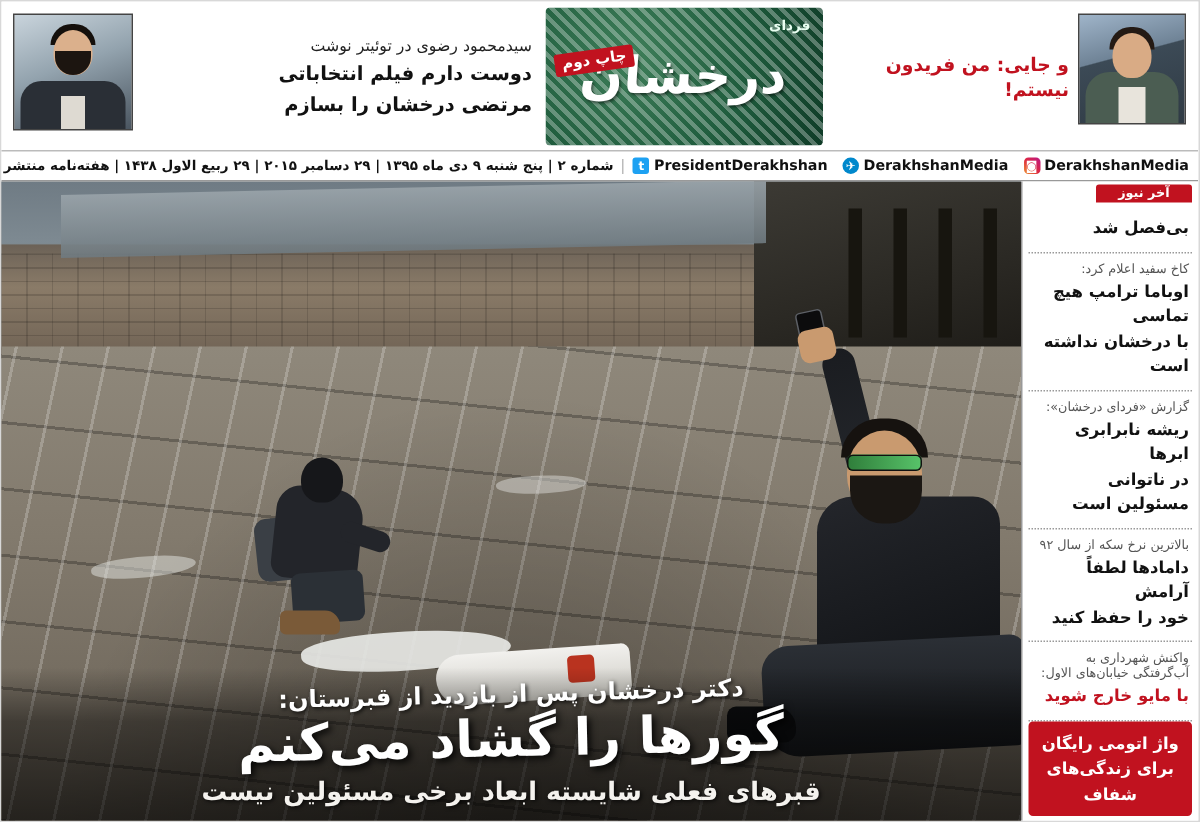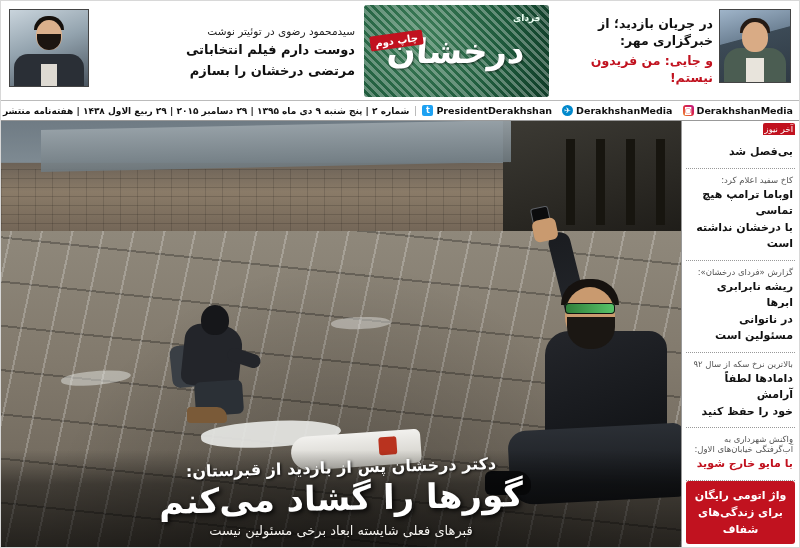--- a/index.html
+++ b/index.html
@@ -195,22 +195,22 @@
     width:118px;
     box-sizing:border-box;
     border-left:1px solid #999;
     padding:2px 4px 4px 4px;
     display:flex;flex-direction:column;
     background:#fff;
   }
   .sb-tab{
     align-self:flex-start;
     background:#c1121f;color:#fff;
-    font-size:8.5px;font-weight:normal;
-    padding:1px 2px;border-radius:2px 2px 0 0;
+    font-size:8.5px;font-weight:bold;
+    padding:1px 15px;border-radius:2px 2px 0 0;
     margin-bottom:3px;
   }
   .sb-item{
     border-bottom:1px dotted #999;
     padding:6px 2px 7px 2px;
     text-align:right;
   }
   .sb-item:last-of-type{border-bottom:none;}
   .sb-item .l{
     font-size:11px;font-weight:bold;color:#111;line-height:1.5;
@@ -376,40 +376,39 @@
     margin-bottom:2px;
     transform:rotate(-1.5deg);
   }
   .headline-main{
     color:#ffffff;font-size:34px;font-weight:bold;line-height:1.12;
     text-shadow:2px 2px 5px rgba(0,0,0,.9);
     transform:rotate(-1.2deg);
     letter-spacing:-0.5px;
   }
   .subhead-main{
-    color:#f4f2ee;font-size:13px;font-weight:normal;margin-top:6px;
+    color:#f4f2ee;font-size:17px;font-weight:bold;margin-top:6px;
     text-shadow:1px 1px 3px rgba(0,0,0,.85);
   }
 </style>
 </head>
 <body>
 
 <div class="page">
 
   <div class="masthead">
 
     <div class="mast-right">
       <div class="mast-photo">
         <div class="body"></div>
           <div class="shirt"></div>
         <div class="hair"></div>
           <div class="face"></div>
       </div>
       <div class="mast-right-text">
-        <div class="ln">در جریان بازدید؛ از خبرگزاری مهر:</div>
         <div class="ln red">و جایی: من فریدون نیستم!</div>
       </div>
     </div>
 
     <div class="mast-center">
       <div class="logo-box">
         <div class="logo-sub">فردای</div>
         <div class="logo-title">درخشان</div>
         <div class="logo-badge">چاپ دوم</div>
       </div>

